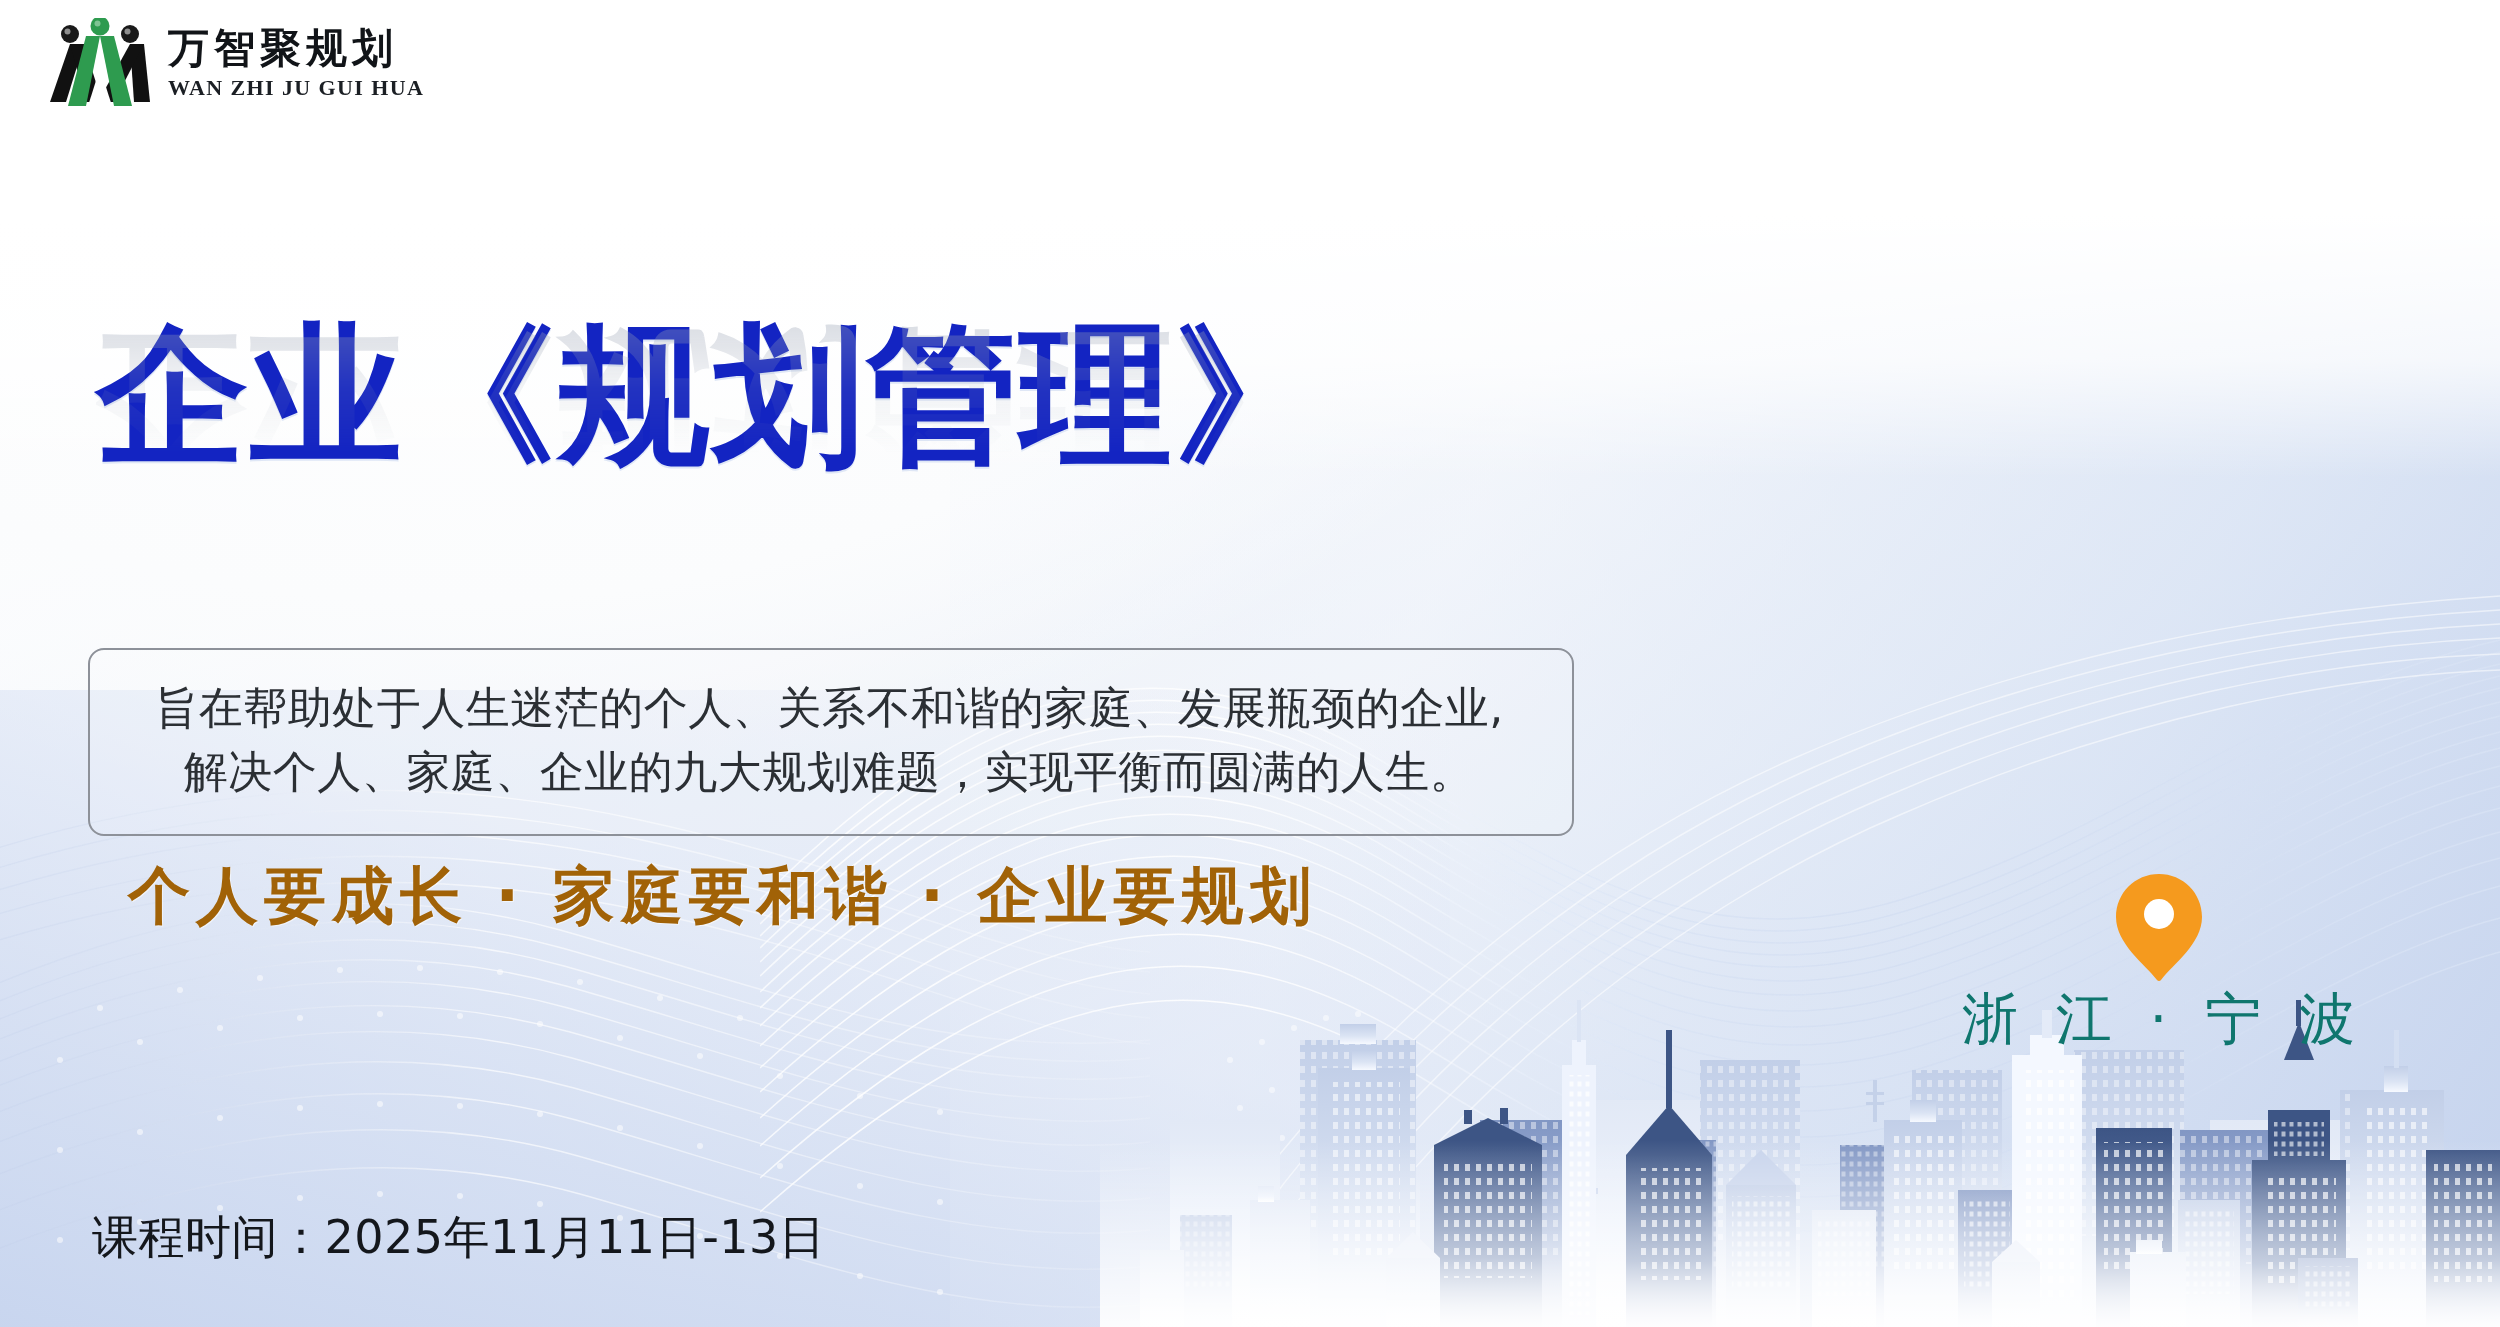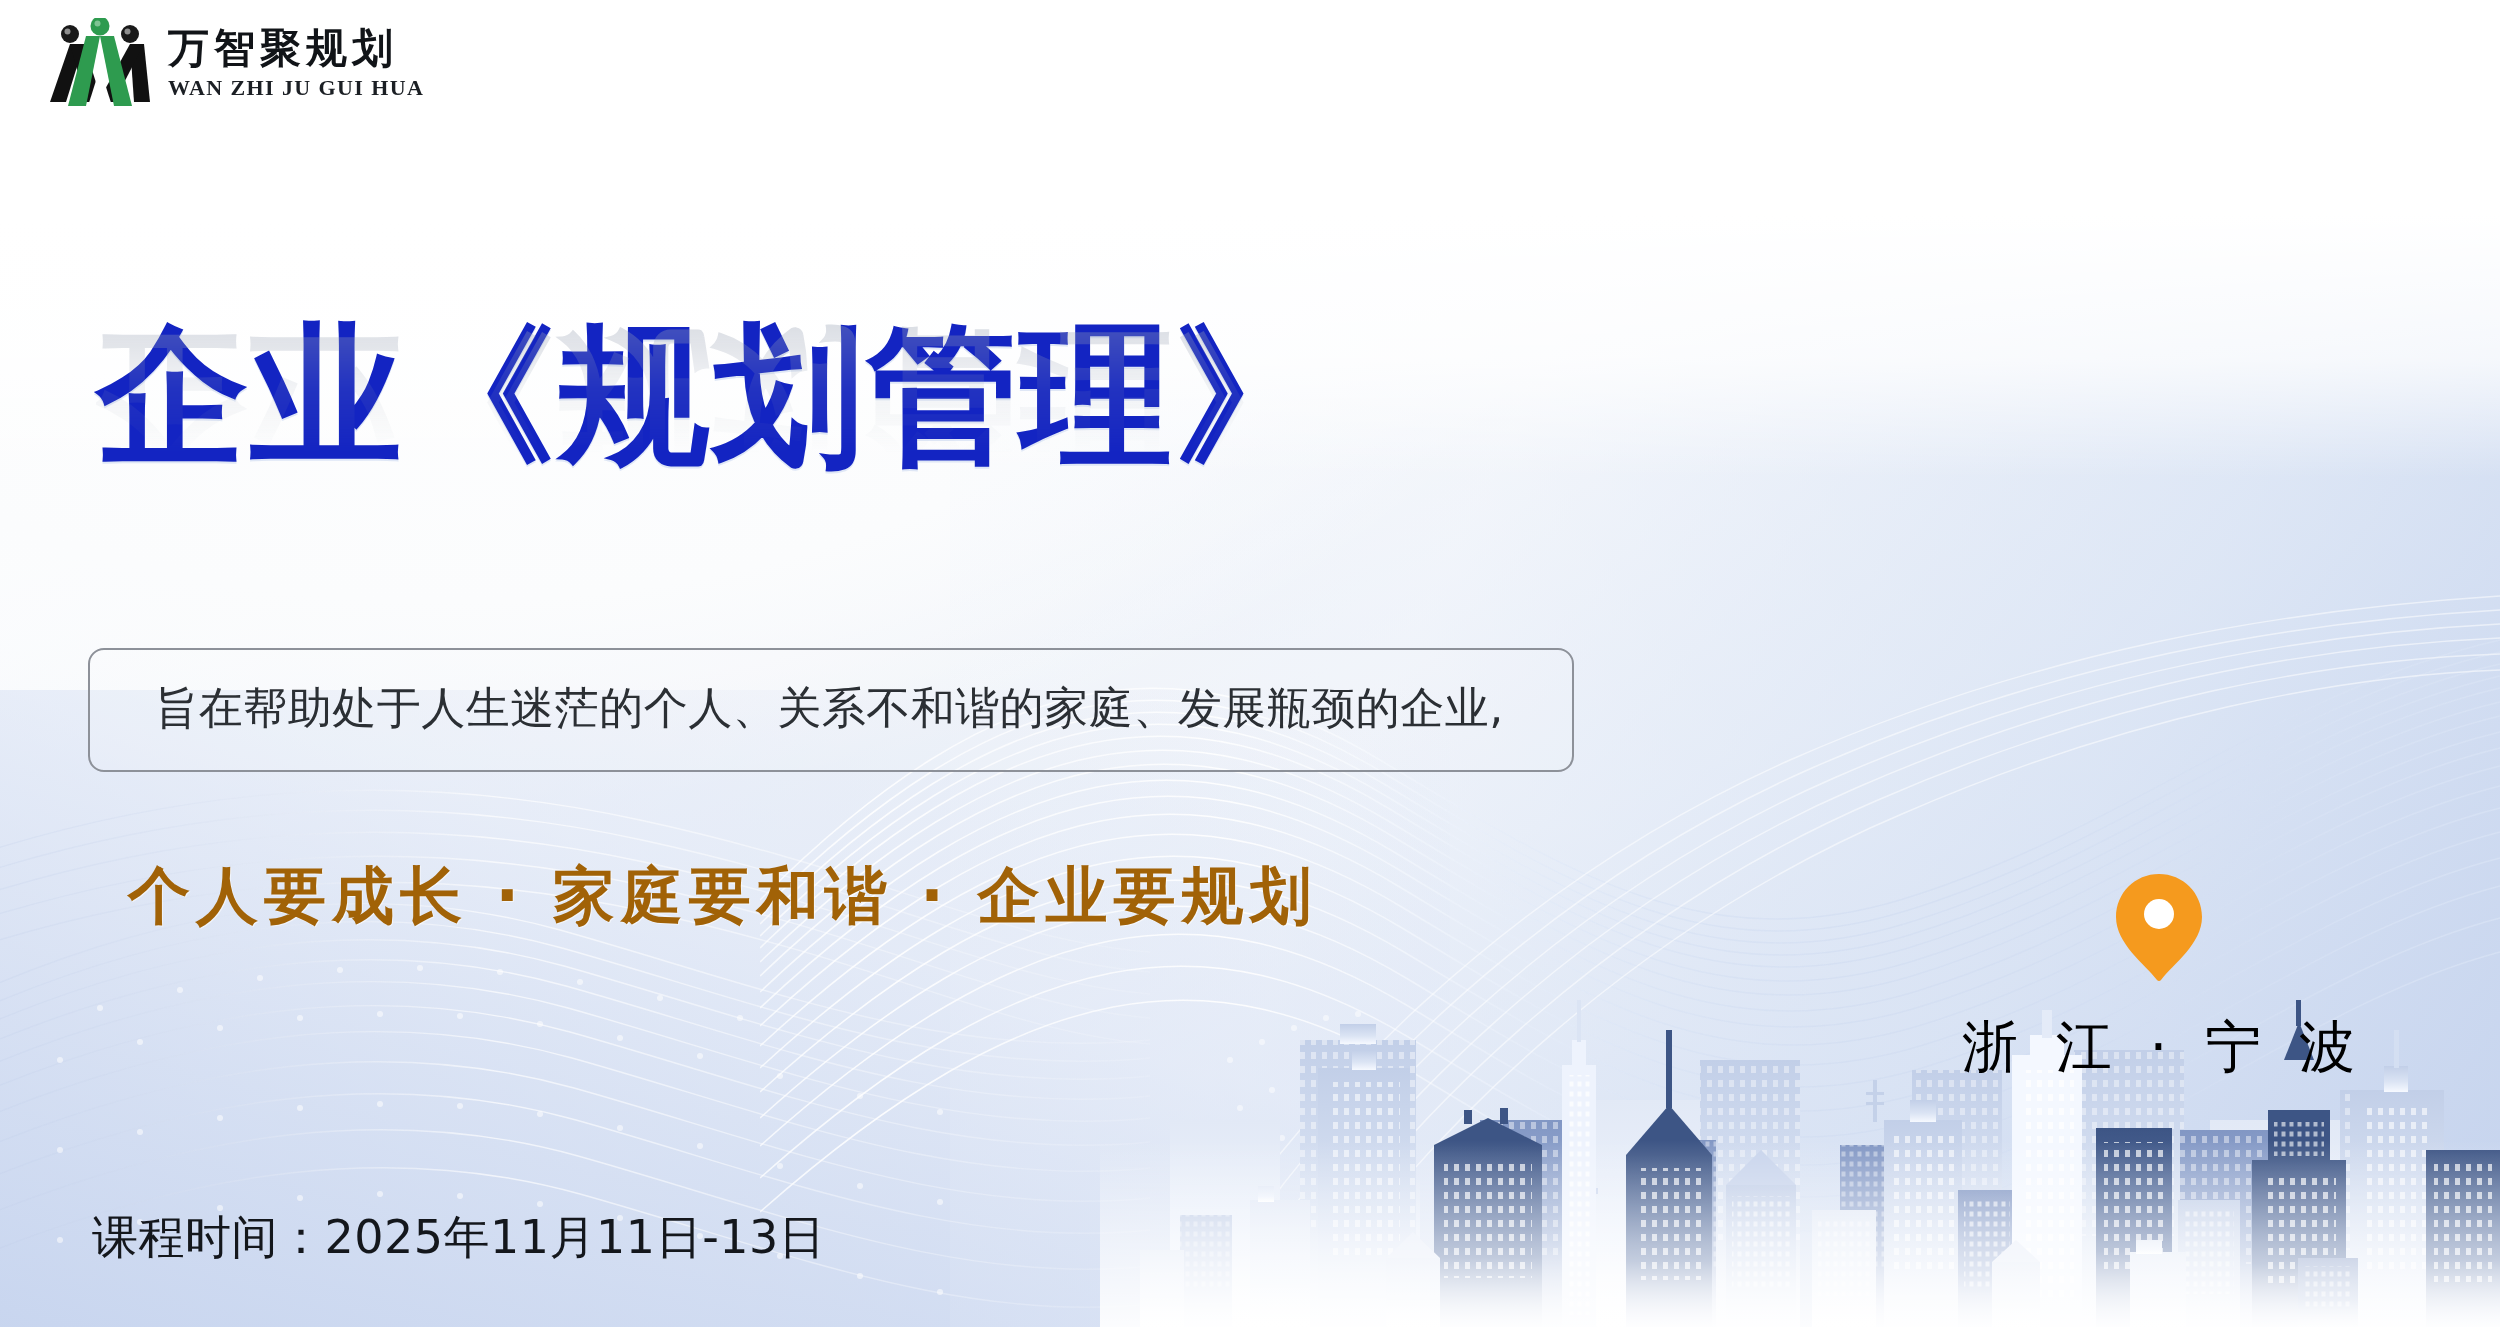--- a/index.html
+++ b/index.html
@@ -113,23 +113,22 @@
   }
 
   
   .loc-wrap {
     position: absolute; left: 1952px; top: 872px;
     display: flex; flex-direction: column; align-items: center;
     z-index: 28;
   }
   .pin-svg { width: 92px; height: 110px; display: block; }
   .loc-text {
-    margin-top: 28px;
-    font-family: "DejaVu Sans", "Liberation Sans", sans-serif;
-    font-size: 56px; color: #000000; letter-spacing: 10px;
+    font-family: "DejaVu Sans", "Liberation Sans", sans-serif;
+    font-size: 56px; color: #0f766e; letter-spacing: 10px;
     white-space: nowrap; text-indent: 10px;
   }
 
   
   .meta {
     position: absolute; left: 92px; bottom: 58px;
     z-index: 26;
     display: flex; flex-direction: column; gap: 42px;
   }
   .meta-line {
@@ -471,20 +470,21 @@
     </div>
   </div>
 
   <div class="title-block">
     <div class="title-main">企业《规划管理》</div>
     <div class="title-reflection">企业《规划管理》</div>
   </div>
 
   <div class="desc-box">
     <div class="desc-line">旨在帮助处于人生迷茫的个人、关系不和谐的家庭、发展瓶颈的企业,</div>
+    <div class="desc-line">解决个人、家庭、企业的九大规划难题，实现平衡而圆满的人生。</div>
   </div>
 
   <div class="tagline">个人要成长 · 家庭要和谐 · 企业要规划</div>
 
   <div class="loc-wrap">
     <svg class="pin-svg" viewBox="0 0 92 110">
       <path d="M46 2 C22 2 3 21 3 45 C3 72 32 92 44 108 C45 109.2 47 109.2 48 108 C60 92 89 72 89 45 C89 21 70 2 46 2 Z" fill="#F59A1E"></path>
       <circle cx="46" cy="42" r="15" fill="#ffffff"></circle>
     </svg>
     <div class="loc-text">浙 江 · 宁 波</div>

